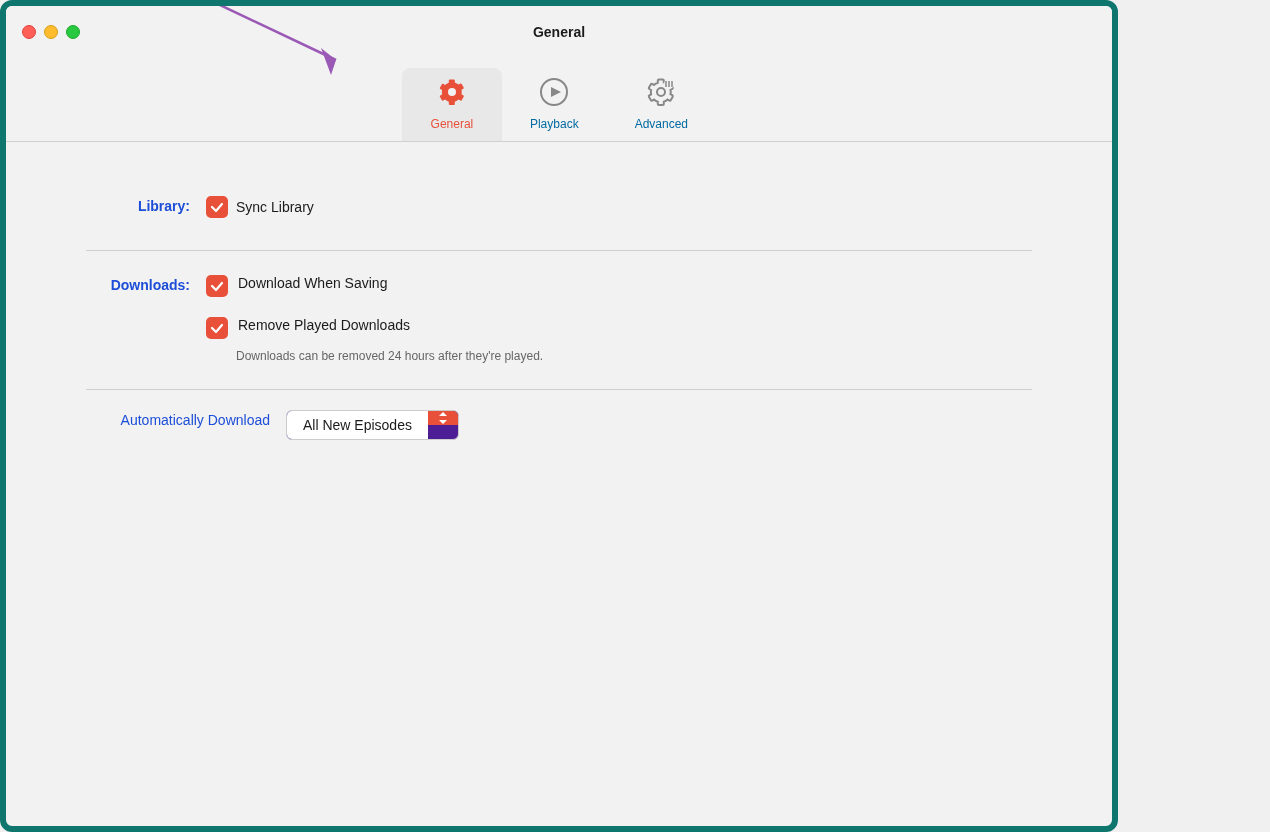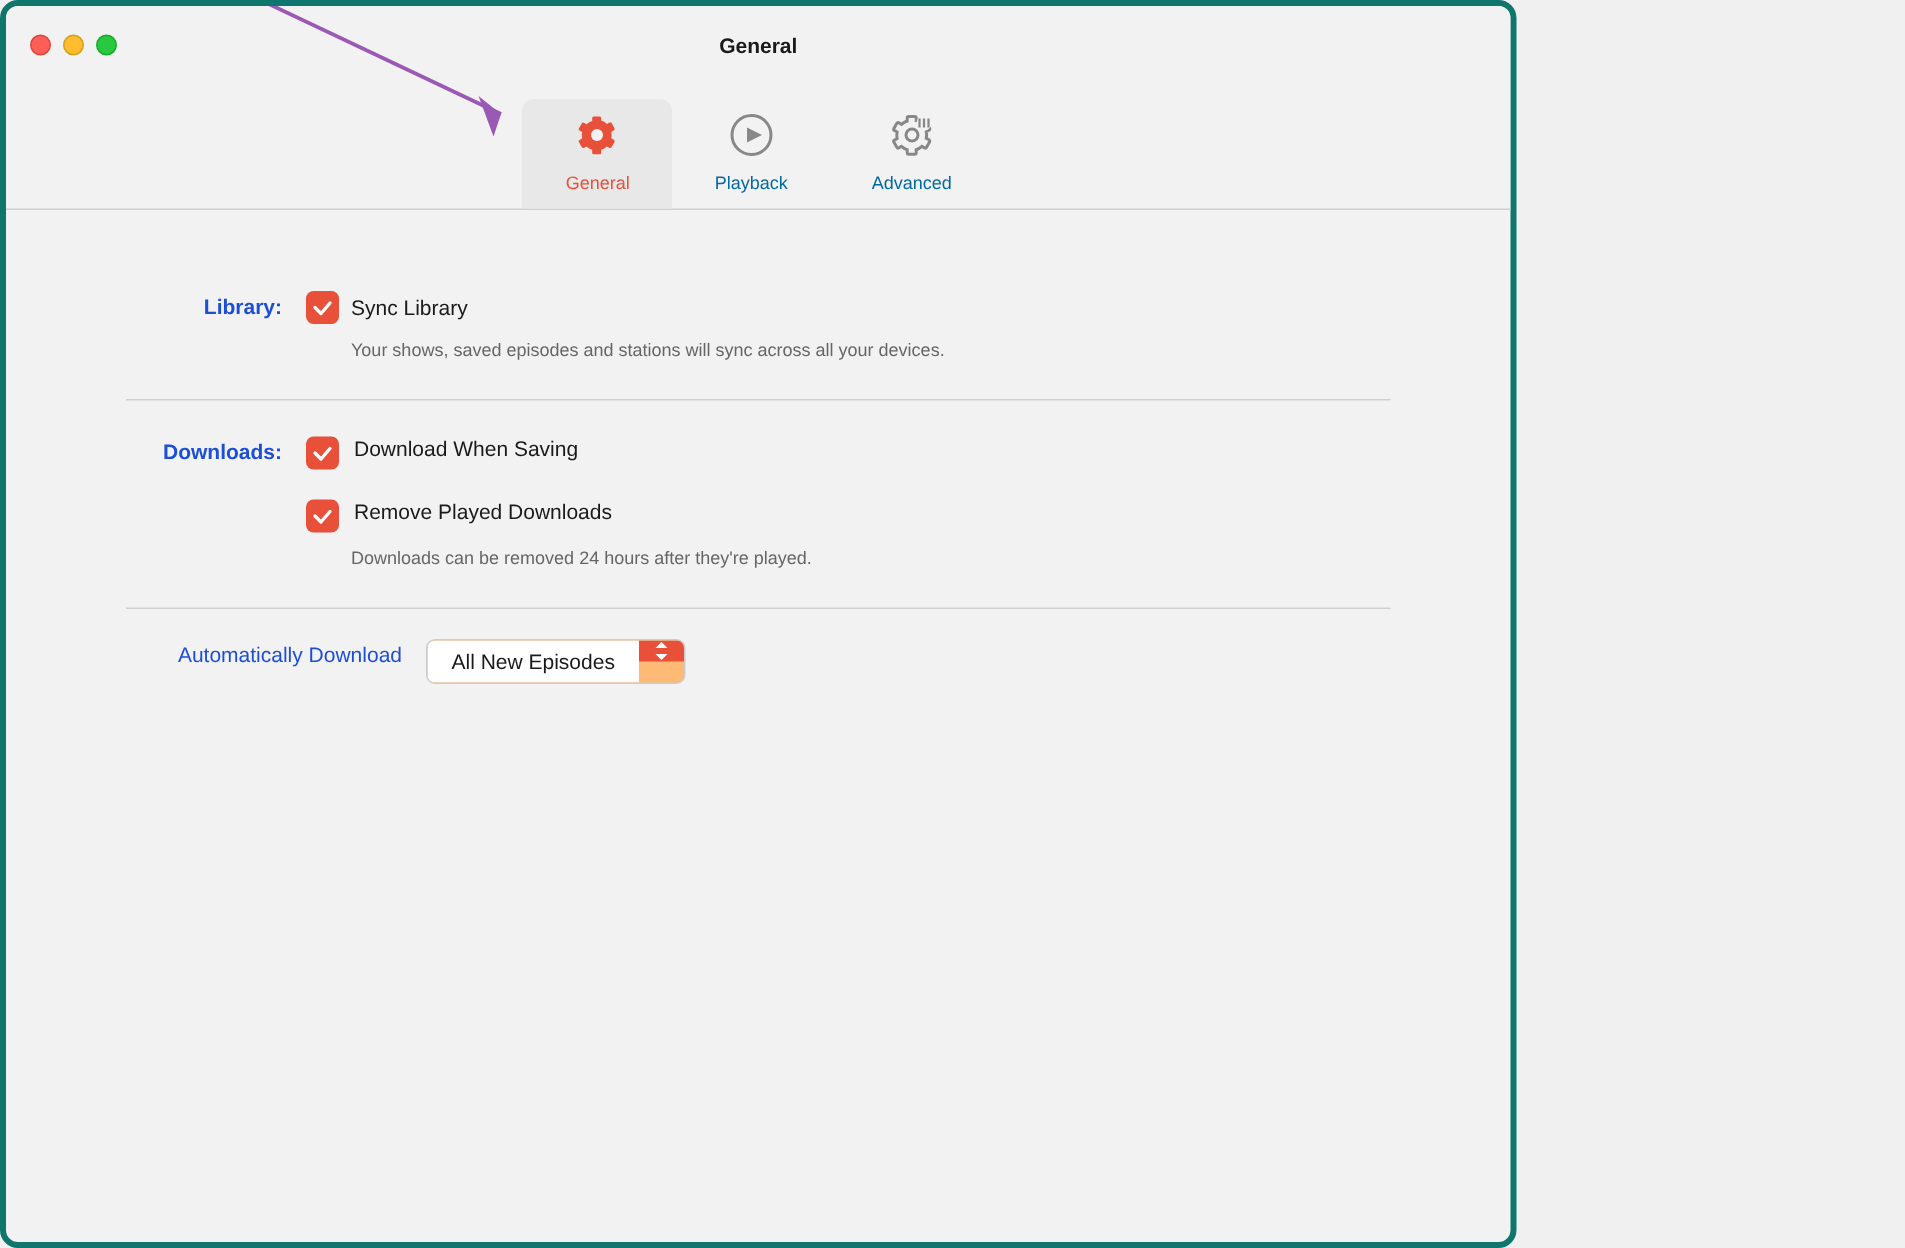--- a/index.html
+++ b/index.html
@@ -11,24 +11,24 @@
     body {
       font-family: -apple-system, BlinkMacSystemFont, "San Francisco", "Helvetica Neue", sans-serif;
       background: #f0f0f0;
       width: 1270px;
       height: 832px;
       overflow: hidden;
       position: relative;
     }
 
     .window {
-      width: 1011px;
+      width: 1118px;
       height: 832px;
       background: #f2f2f2;
-      border: 4px solid #0f766e;
+      border: 6px solid #0f766e;
       border-radius: 12px;
       overflow: hidden;
       position: relative;
     }
 
     
     .title-bar {
       background: #f2f2f2;
       height: 52px;
       display: flex;
@@ -199,21 +199,21 @@
     
     .downloads-items {
       display: flex;
       flex-direction: column;
       gap: 12px;
     }
 
     .select-container {
       display: flex;
       align-items: center;
-      background: #fdba74;
+      background: #4c1d95;
       border: 1px solid #ccc;
       border-radius: 6px;
       overflow: hidden;
     }
 
     .select-value {
       padding: 6px 16px;
       font-size: 14px;
       color: #1a1a1a;
       background: white;
@@ -300,21 +300,20 @@
           <div class="checkbox-row">
             <div class="checkbox-item">
               <div class="checkbox">
                 <svg viewBox="0 0 14 14" fill="none" xmlns="http://www.w3.org/2000/svg">
                   <path d="M2 7l4 4 6-7" stroke="white" stroke-width="2.2" stroke-linecap="round" stroke-linejoin="round"></path>
                 </svg>
               </div>
               <span class="checkbox-label">Sync Library</span>
             </div>
           </div>
-          <div class="helper-text">Your shows, saved episodes and stations will sync across all your devices.</div>
         </div>
       </div>
     </div>
 
     <div style="position: relative; height: 0;">
       <svg width="230" height="120" style="position: absolute; top: -290px; left: 50px;" viewBox="0 0 230 120">
         <line x1="10" y1="10" x2="200" y2="100" stroke="#9b59b6" stroke-width="2.5"></line>
         <polygon points="200,100 185,88 195,115" fill="#9b59b6"></polygon>
       </svg>
     </div>

